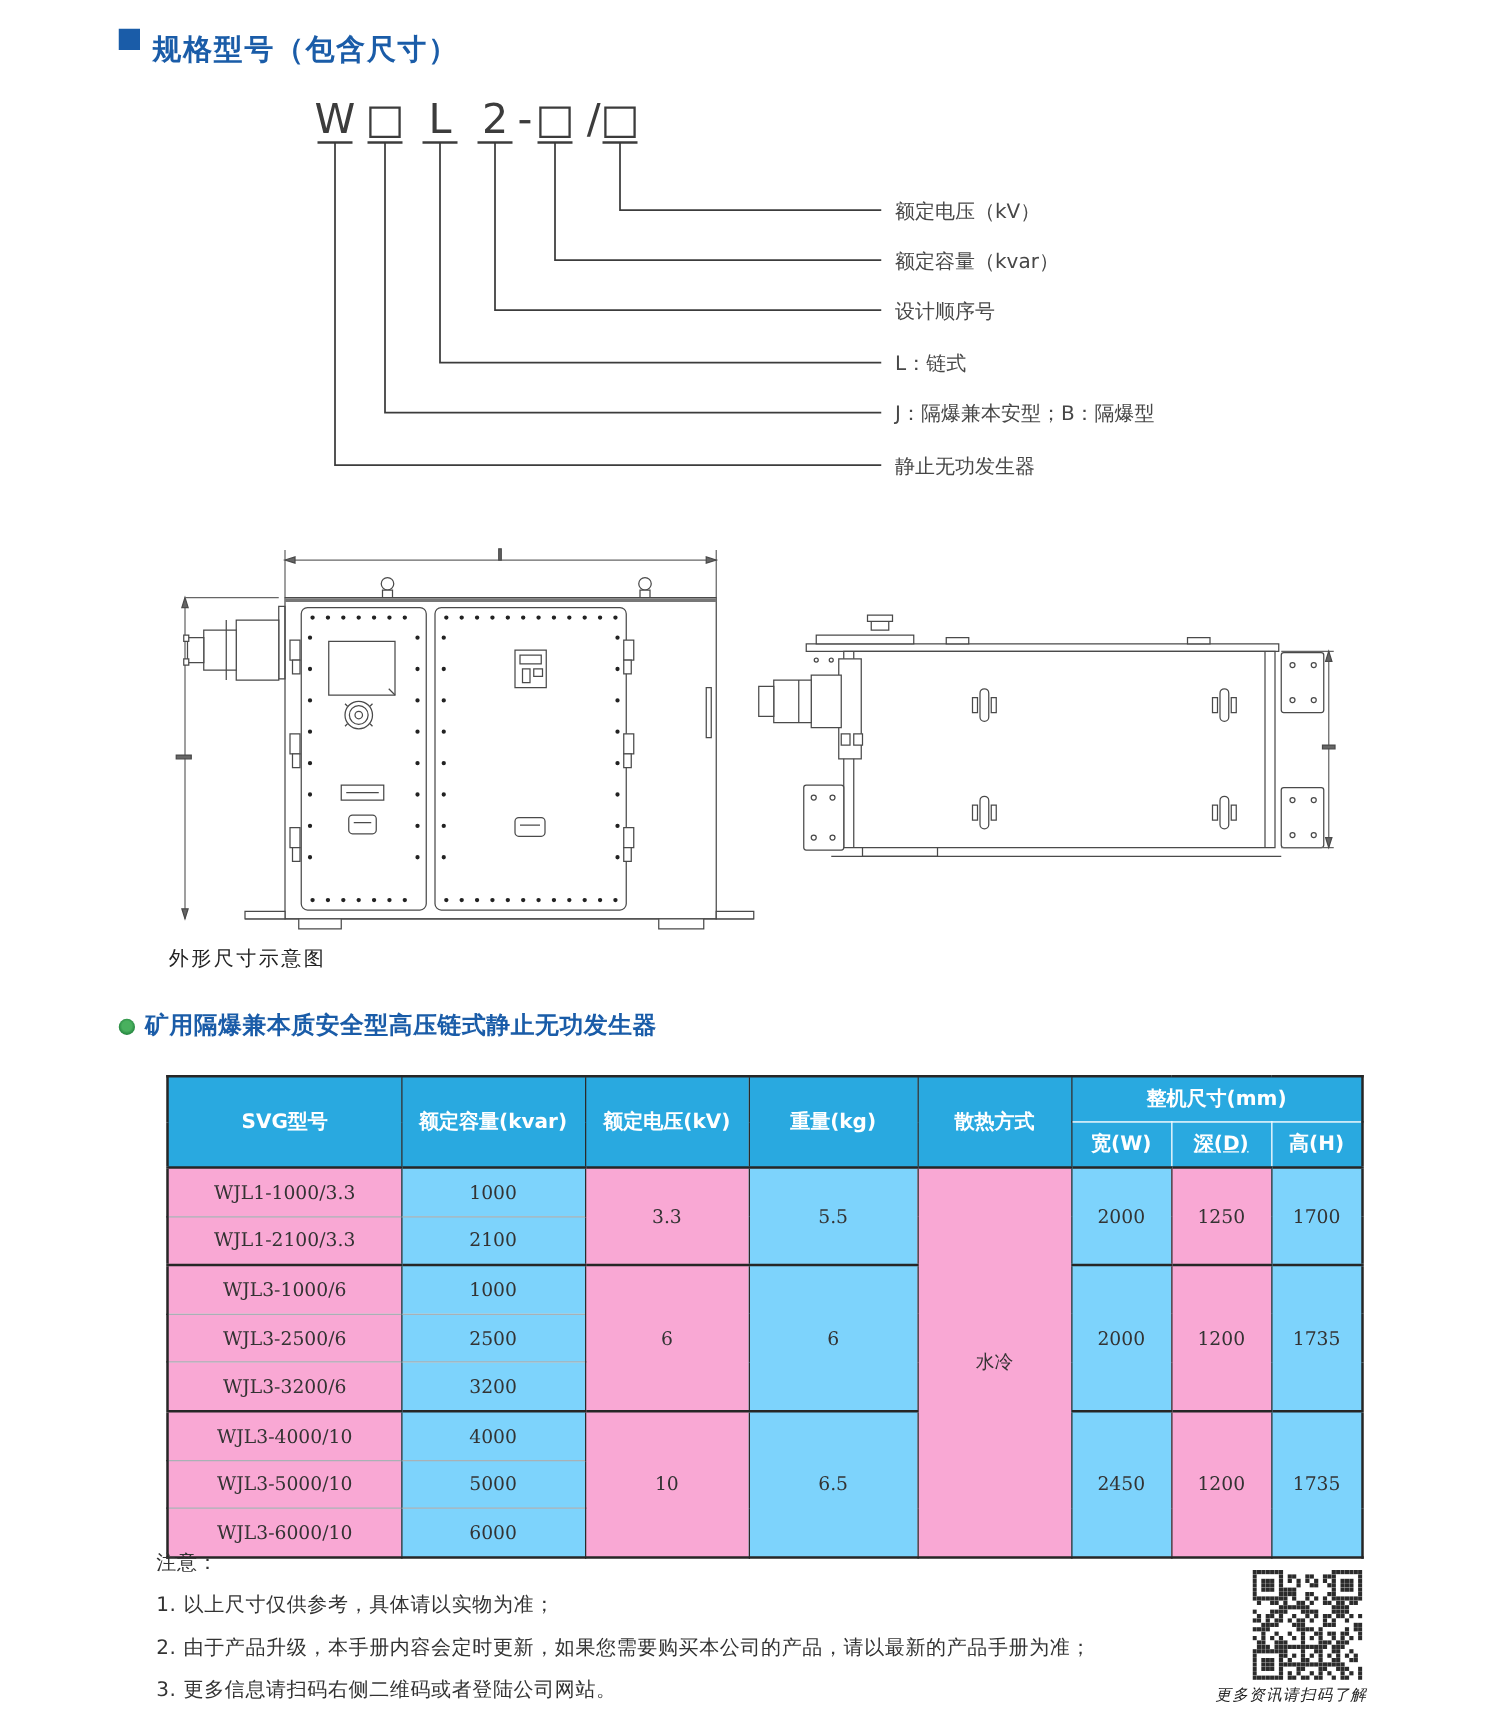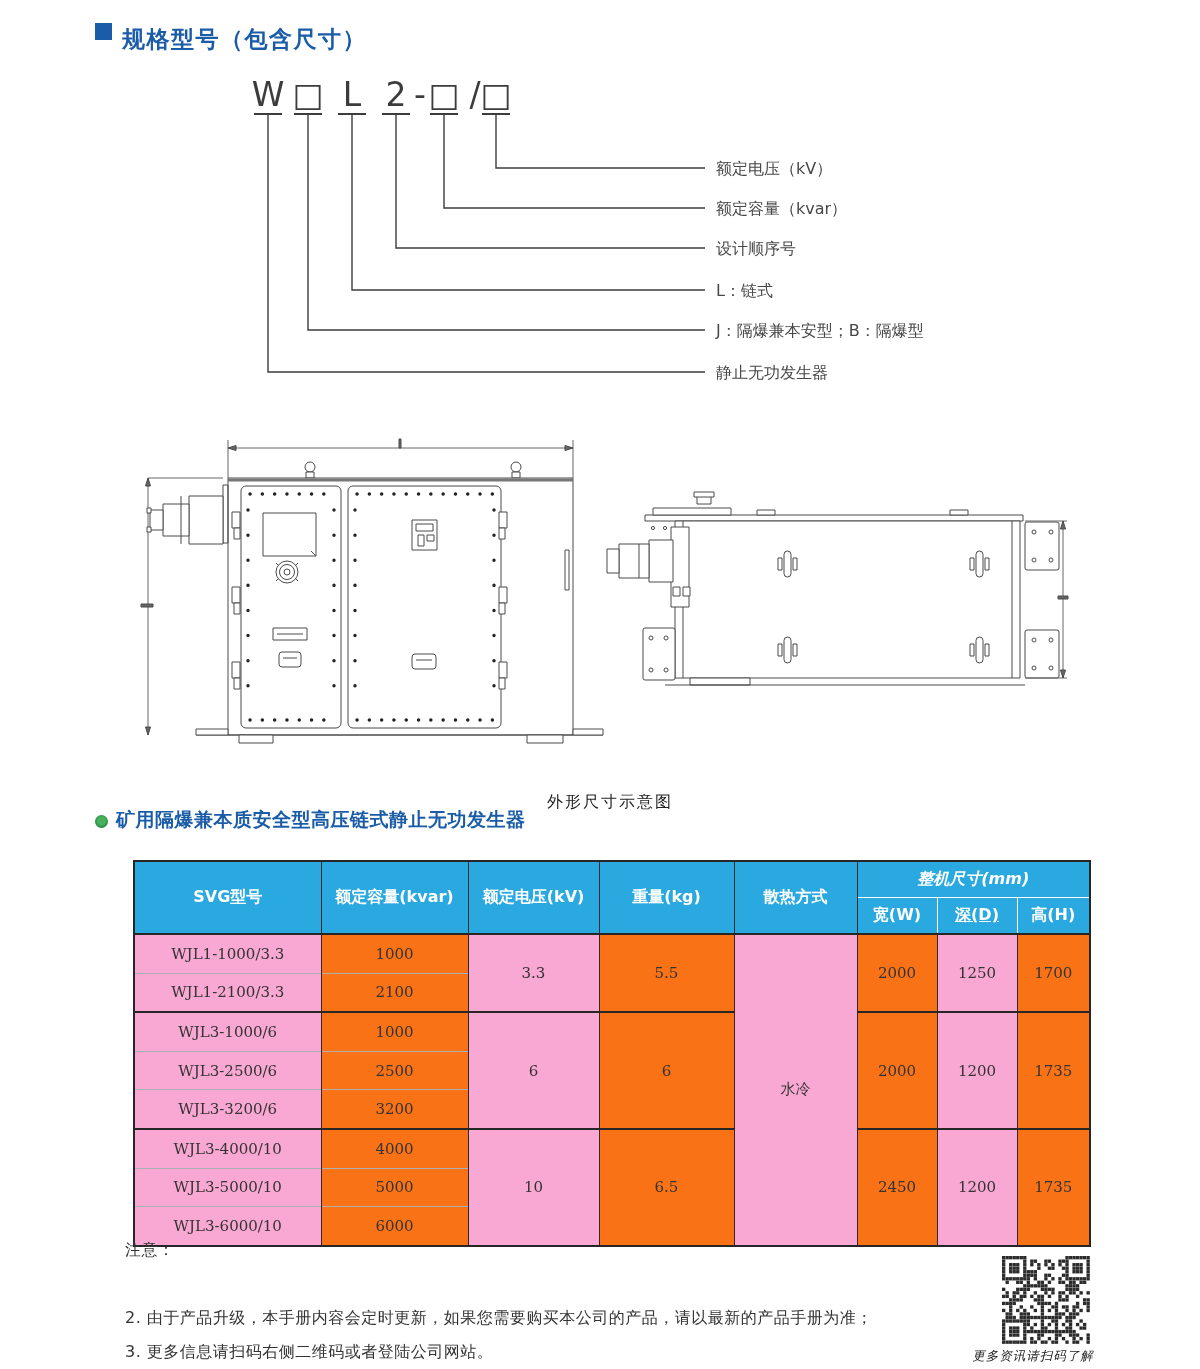--- a/index.html
+++ b/index.html
@@ -26,41 +26,41 @@
   .draw-svg * { vector-effect:non-scaling-stroke; }
   .ln { stroke:#4a4a4a; stroke-width:1; fill:none; }
   .lnw { stroke:#4a4a4a; stroke-width:1; fill:#ffffff; }
   .thick { stroke:#777; stroke-width:3; fill:none; }
   .bolts { stroke:#222; stroke-width:3.4; stroke-dasharray:0.1 12.2; stroke-linecap:round; fill:none; }
   .boltsv { stroke:#222; stroke-width:3.4; stroke-dasharray:0.1 25; stroke-linecap:round; fill:none; }
   .dim { stroke:#666; stroke-width:1; fill:none; }
   .tick { fill:#666; }
   .hole { fill:none; stroke:#4a4a4a; stroke-width:1; }
 
-  .drawing-caption { left:135px; top:757px; width:950px; text-align:center; font-size:16px; color:#222; letter-spacing:2px;margin-top:35px; }
+  .drawing-caption { left:135px; top:757px; width:950px; text-align:left; font-size:16px; color:#222; letter-spacing:2px; }
 
   
   .dot-bullet { left:95px; top:815px; width:13px; height:13px; border-radius:50%;
     background:radial-gradient(circle at 50% 45%, #49b05e 0 40%, #1e7f3a 75%); }
   .sec2-title { left:116px; top:807px; font-size:19px; font-weight:bold; color:#1a5ca8; letter-spacing:0.5px; }
 
   
   .spec-table { left:133px; top:860px; border-collapse:collapse; table-layout:fixed; width:956px; border:2px solid #262626; }
   .spec-table th { background:#29a9e0; color:#fff; font-size:16px; font-weight:bold;
     border:1px solid #2a2a2a; padding:0; text-align:center; }
   .spec-table thead tr.hr1 th { height:35px; }
   .spec-table thead tr.hr2 th { height:35px; }
-  .spec-table th.h-dims { border-bottom-color:#fff;font-style:italic; }
+  .spec-table th.h-dims { border-bottom-color:#fff; }
   .spec-table th.h-sub { border-top-color:#fff;text-align:center; }
   .spec-table th.h-sub-w { border-right-color:#fff; }
   .spec-table th.h-sub-d { border-left-color:#fff; border-right-color:#fff;text-decoration:underline; }
   .spec-table th.h-sub-h { border-left-color:#fff; }
   .spec-table td { font-family:"DejaVu Serif", serif; font-size:15px; color:#333; text-align:center;
     border-left:1px solid #2a2a2a; border-right:1px solid #2a2a2a; border-top:none; border-bottom:none;
-    height:37.6px; padding:0; background:#f97316; }
+    height:37.6px; padding:0; background:#7dd3fc; }
   .spec-table tr.r-group td { border-top:2px solid #262626; }
   .spec-table tr.r-sub td { border-top:1px solid #a9b1b5; }
   .spec-table td.c-blue { background:#f9a8d4; }
 
   
   .note { font-size:16px; color:#333; letter-spacing:0.5px; }
   .note-title { left:125px; top:1240px; }
   .note-1 { left:125px; top:1274px; }
   .note-2 { left:125px; top:1308px; }
   .note-3 { left:125px; top:1342px; }
@@ -357,20 +357,21 @@
         <td>5000</td>
       </tr>
       <tr class="r-sub">
         <td class="c-blue">WJL3-6000/10</td>
         <td>6000</td>
       </tr>
     </tbody>
   </table>
 
   <div class="abs note note-title">注意：</div>
+  <div class="abs note note-1">1. 以上尺寸仅供参考，具体请以实物为准；</div>
   <div class="abs note note-2">2. 由于产品升级，本手册内容会定时更新，如果您需要购买本公司的产品，请以最新的产品手册为准；</div>
   <div class="abs note note-3">3. 更多信息请扫码右侧二维码或者登陆公司网站。</div>
 
   <div class="abs qr-box">
     <svg id="qr-svg" width="88" height="88" viewBox="0 0 88 88">
         <rect x="0.00" y="0.00" width="3.34" height="3.34"></rect>
         <rect x="3.52" y="0.00" width="3.34" height="3.34"></rect>
         <rect x="7.04" y="0.00" width="3.34" height="3.34"></rect>
         <rect x="10.56" y="0.00" width="3.34" height="3.34"></rect>
         <rect x="14.08" y="0.00" width="3.34" height="3.34"></rect>

